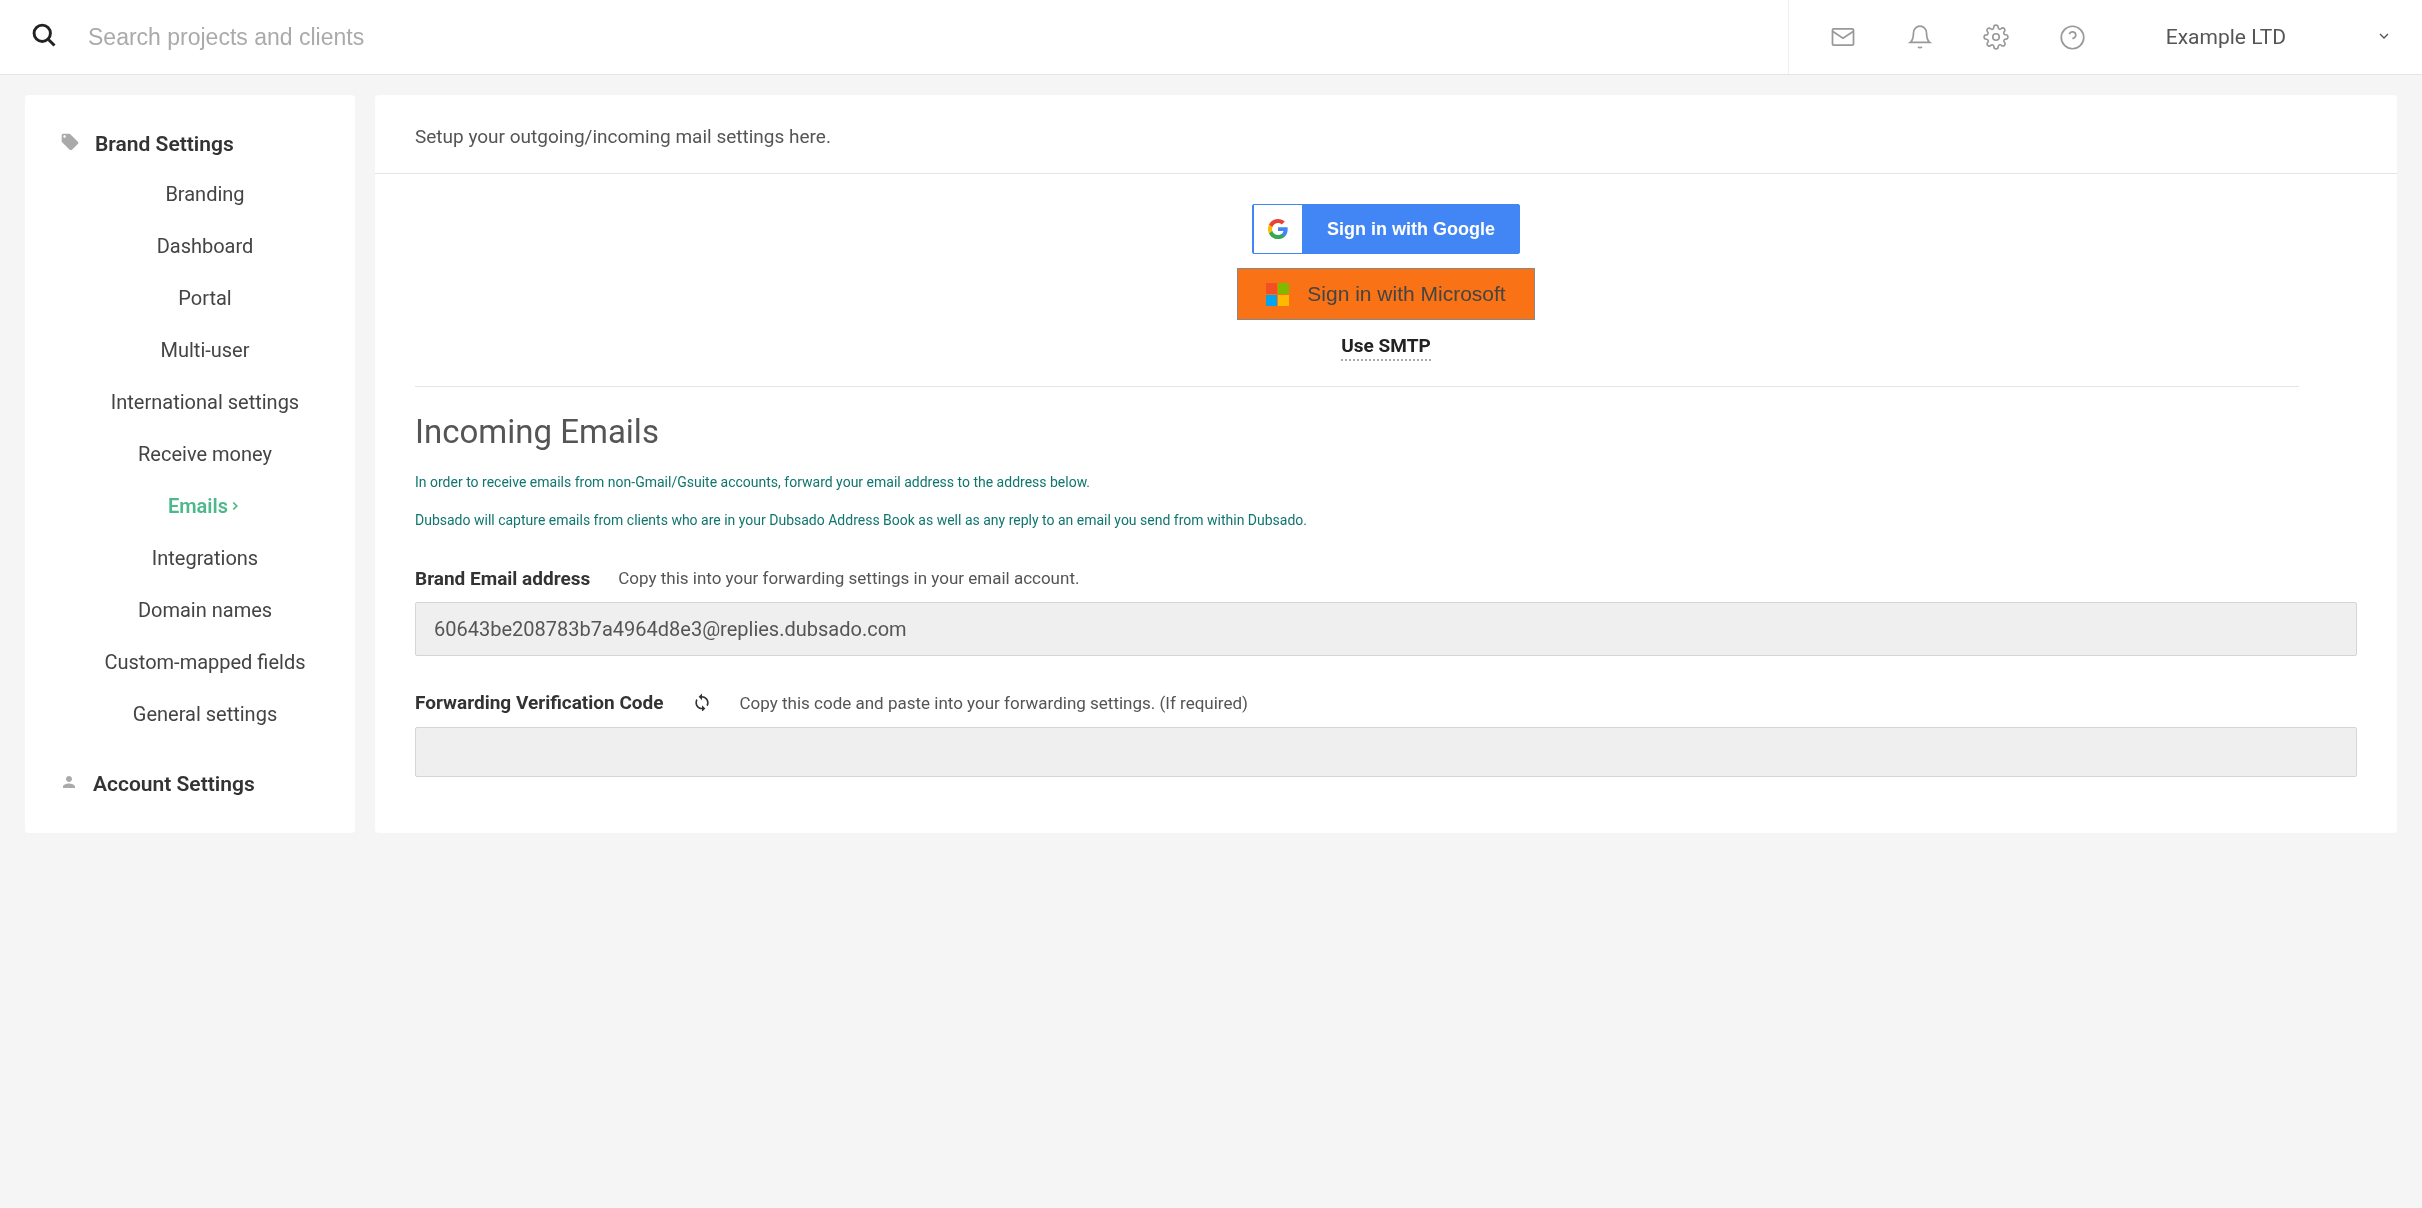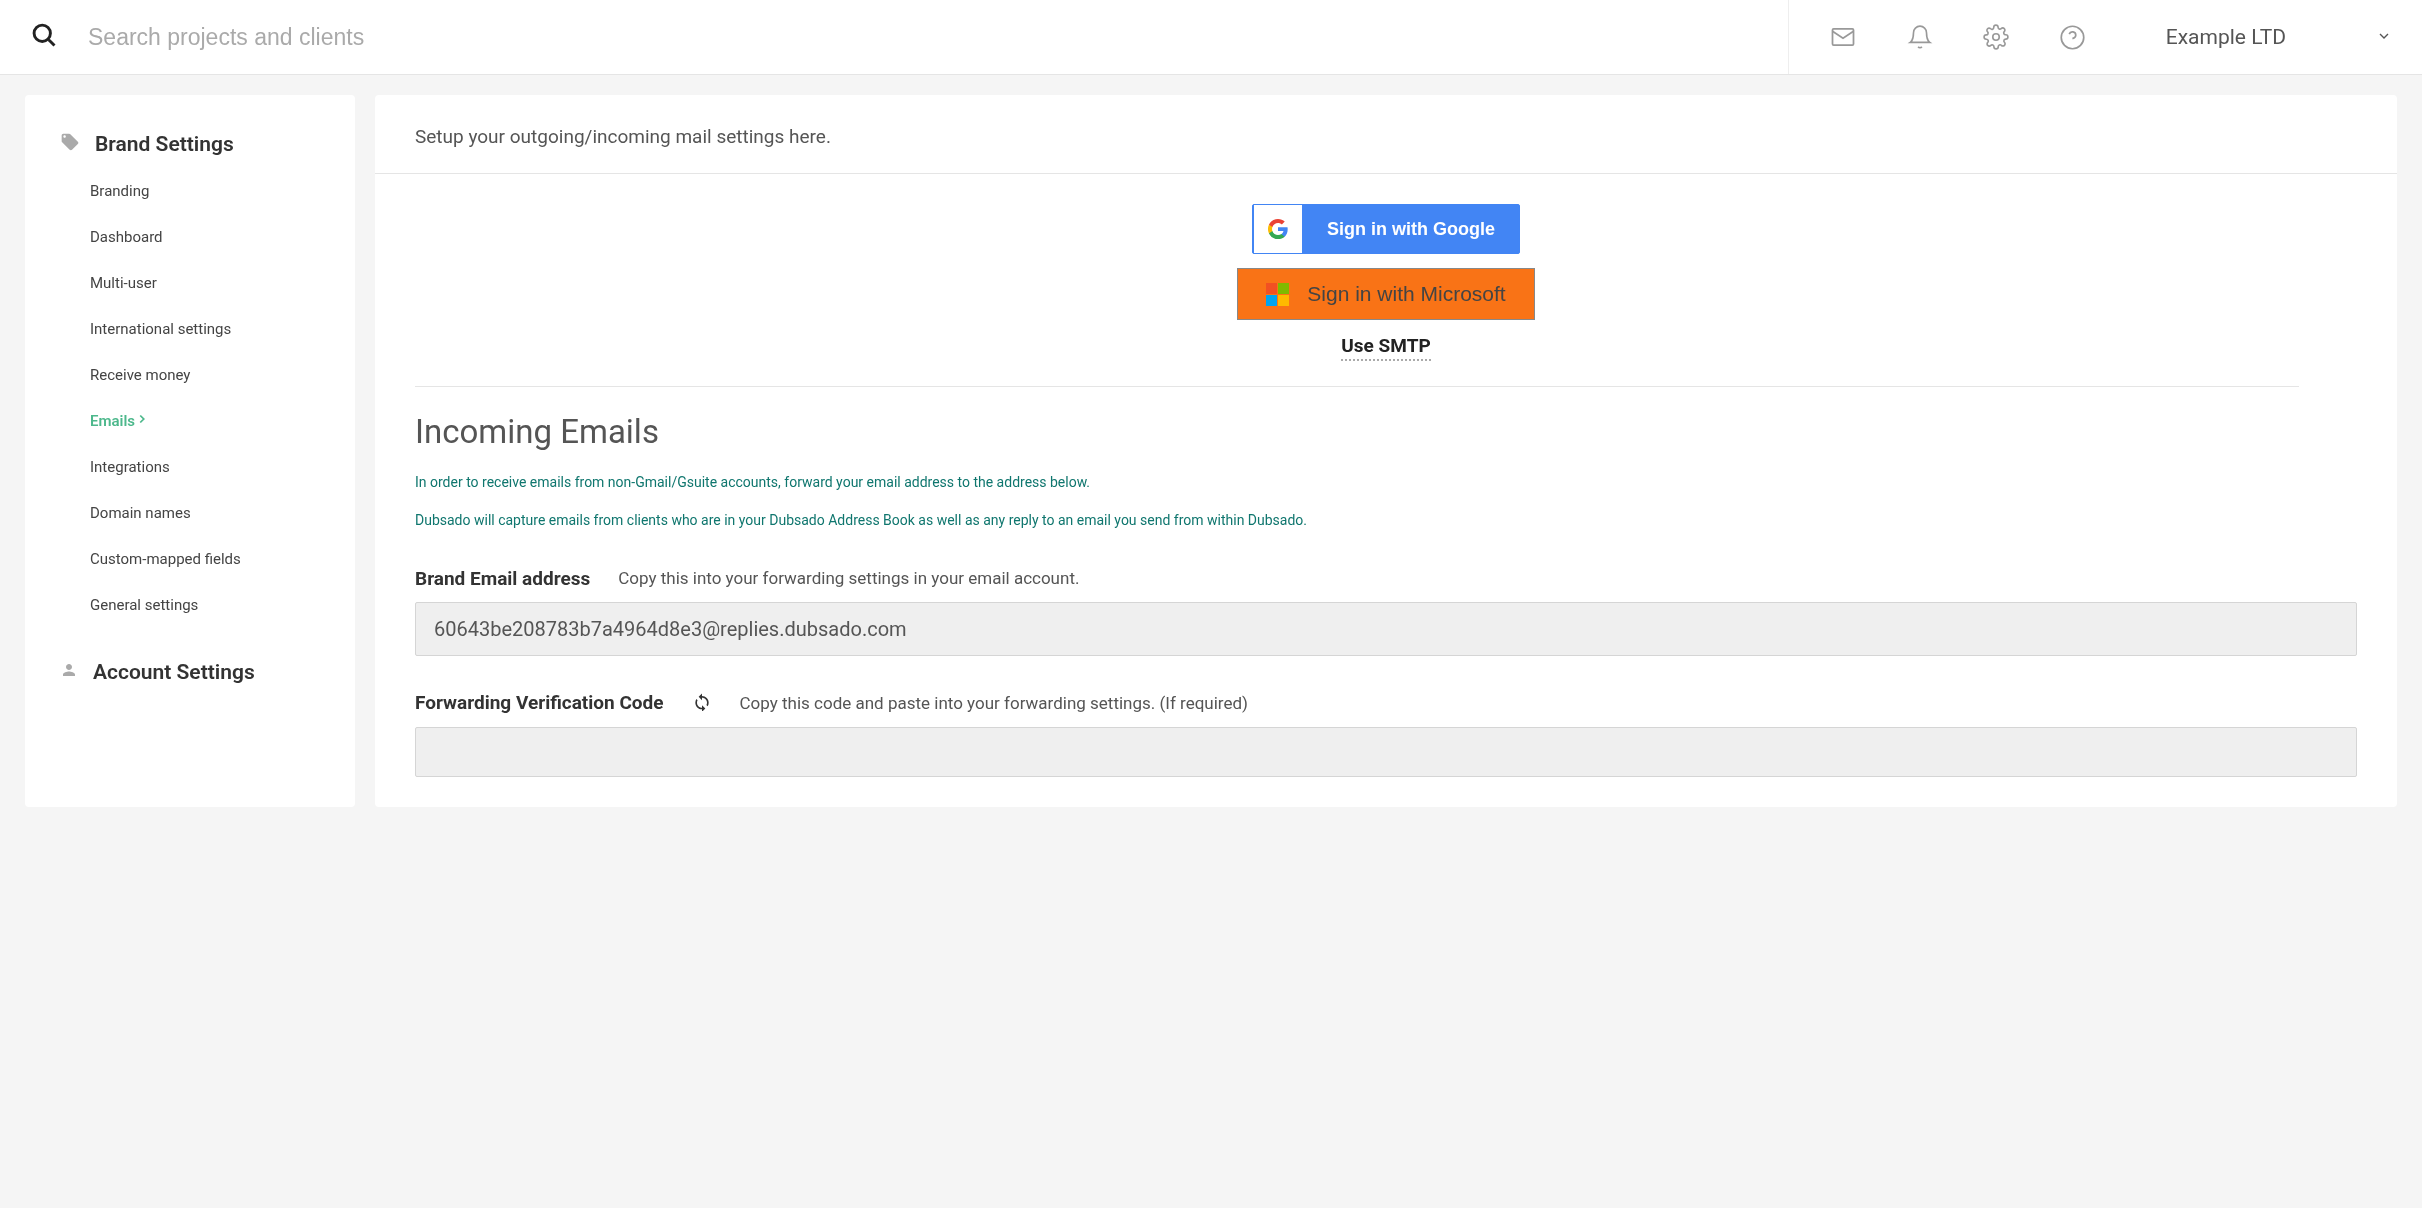--- a/index.html
+++ b/index.html
@@ -98,26 +98,26 @@
     }
     
     .sidebar-section-header .section-title {
       font-weight: 600;
       font-size: 21px;
       color: #333;
     }
     
     .sidebar-item {
       padding: 14px 35px 14px 65px;
-      font-size: 15px;
+      font-size: 20px;
       color: #444;
       cursor: pointer;
       display: flex;
       align-items: center;
-      justify-content: flex-start;
+      justify-content: center;
     }
     
     .sidebar-item.active {
       color: #4db88c;
       font-weight: 600;
     }
     
     .sidebar-item .chevron {
       color: #4db88c;
     }
@@ -339,20 +339,23 @@
       <span class="section-title">Brand Settings</span>
     </div>
 
     <div class="sidebar-item">
       <span>Branding</span>
     </div>
     <div class="sidebar-item">
       <span>Dashboard</span>
     </div>
     <div class="sidebar-item">
+      <span>Portal</span>
+    </div>
+    <div class="sidebar-item">
       <span>Multi-user</span>
     </div>
     <div class="sidebar-item">
       <span>International settings</span>
     </div>
     <div class="sidebar-item">
       <span>Receive money</span>
     </div>
     <div class="sidebar-item active">
       <span>Emails</span>

